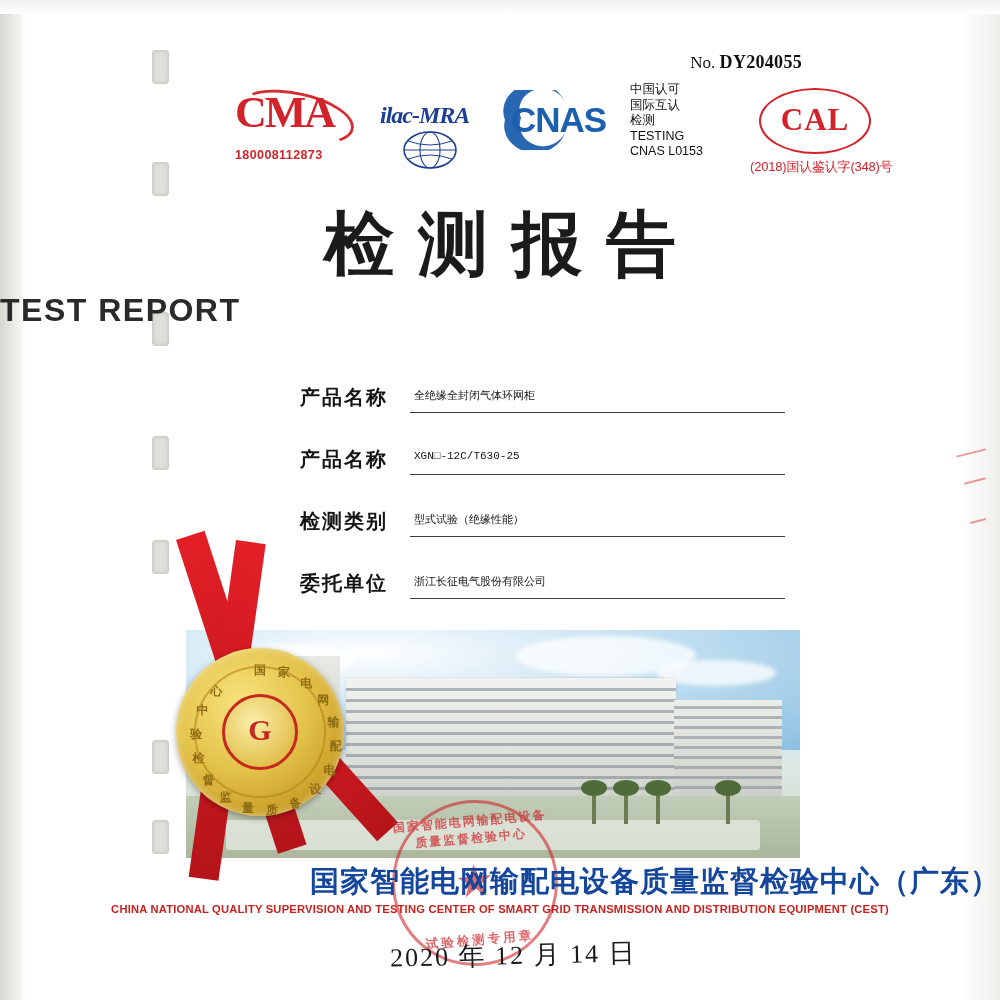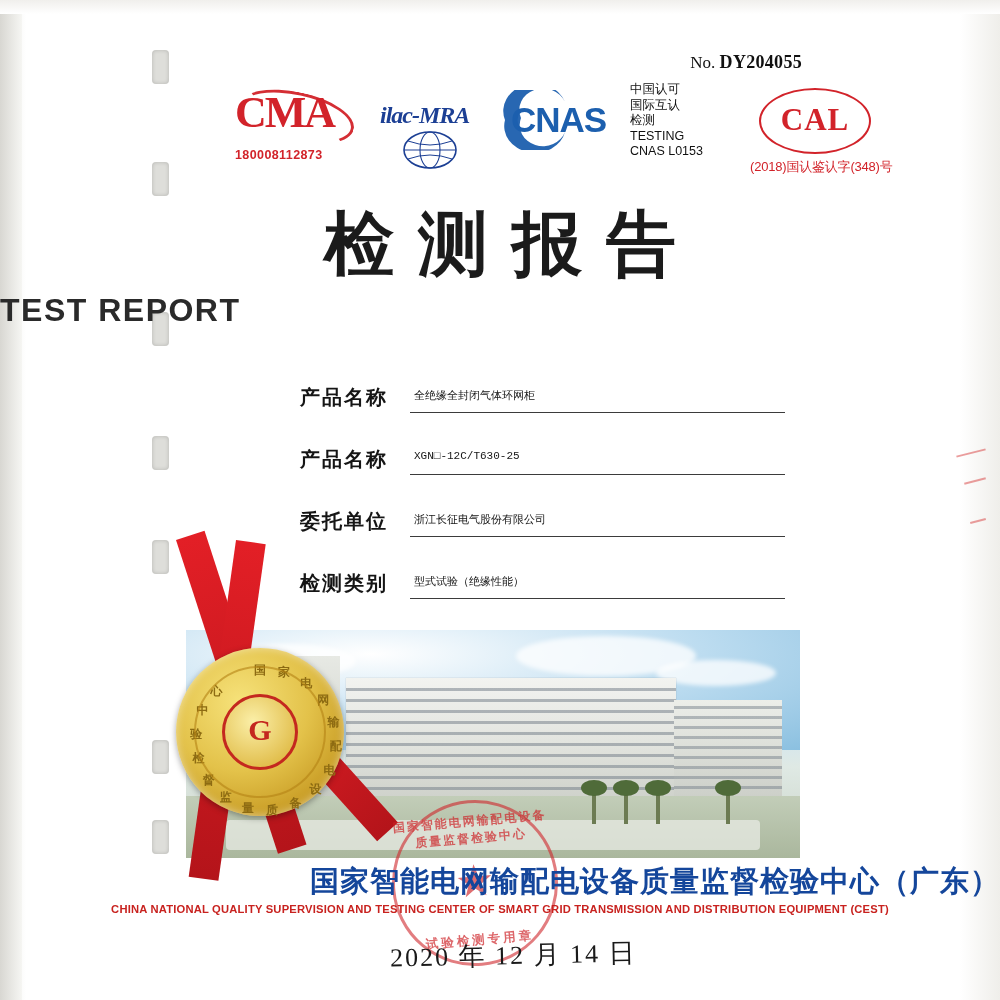--- a/index.html
+++ b/index.html
@@ -499,27 +499,27 @@
       <div class="label">产品名称</div>
       <div class="value">全绝缘全封闭气体环网柜</div>
       <div class="line"></div>
     </div>
     <div class="field">
       <div class="label">产品名称</div>
       <div class="value">XGN□-12C/T630-25</div>
       <div class="line"></div>
     </div>
     <div class="field">
+      <div class="label">检测类别</div>
+      <div class="value">型式试验（绝缘性能）</div>
+      <div class="line"></div>
+    </div>
+    <div class="field">
       <div class="label">委托单位</div>
       <div class="value">浙江长征电气股份有限公司</div>
-      <div class="line"></div>
-    </div>
-    <div class="field">
-      <div class="label">检测类别</div>
-      <div class="value">型式试验（绝缘性能）</div>
       <div class="line"></div>
     </div>
   </div>
 
   <div class="photo">
     <div class="sky"></div>
     <div class="cloud" style="left:30px; top:14px; width:140px; height:34px;"></div>
     <div class="cloud" style="left:330px; top:6px; width:180px; height:40px;"></div>
     <div class="cloud" style="left:470px; top:30px; width:120px; height:26px;"></div>
     <div class="tower"></div>

